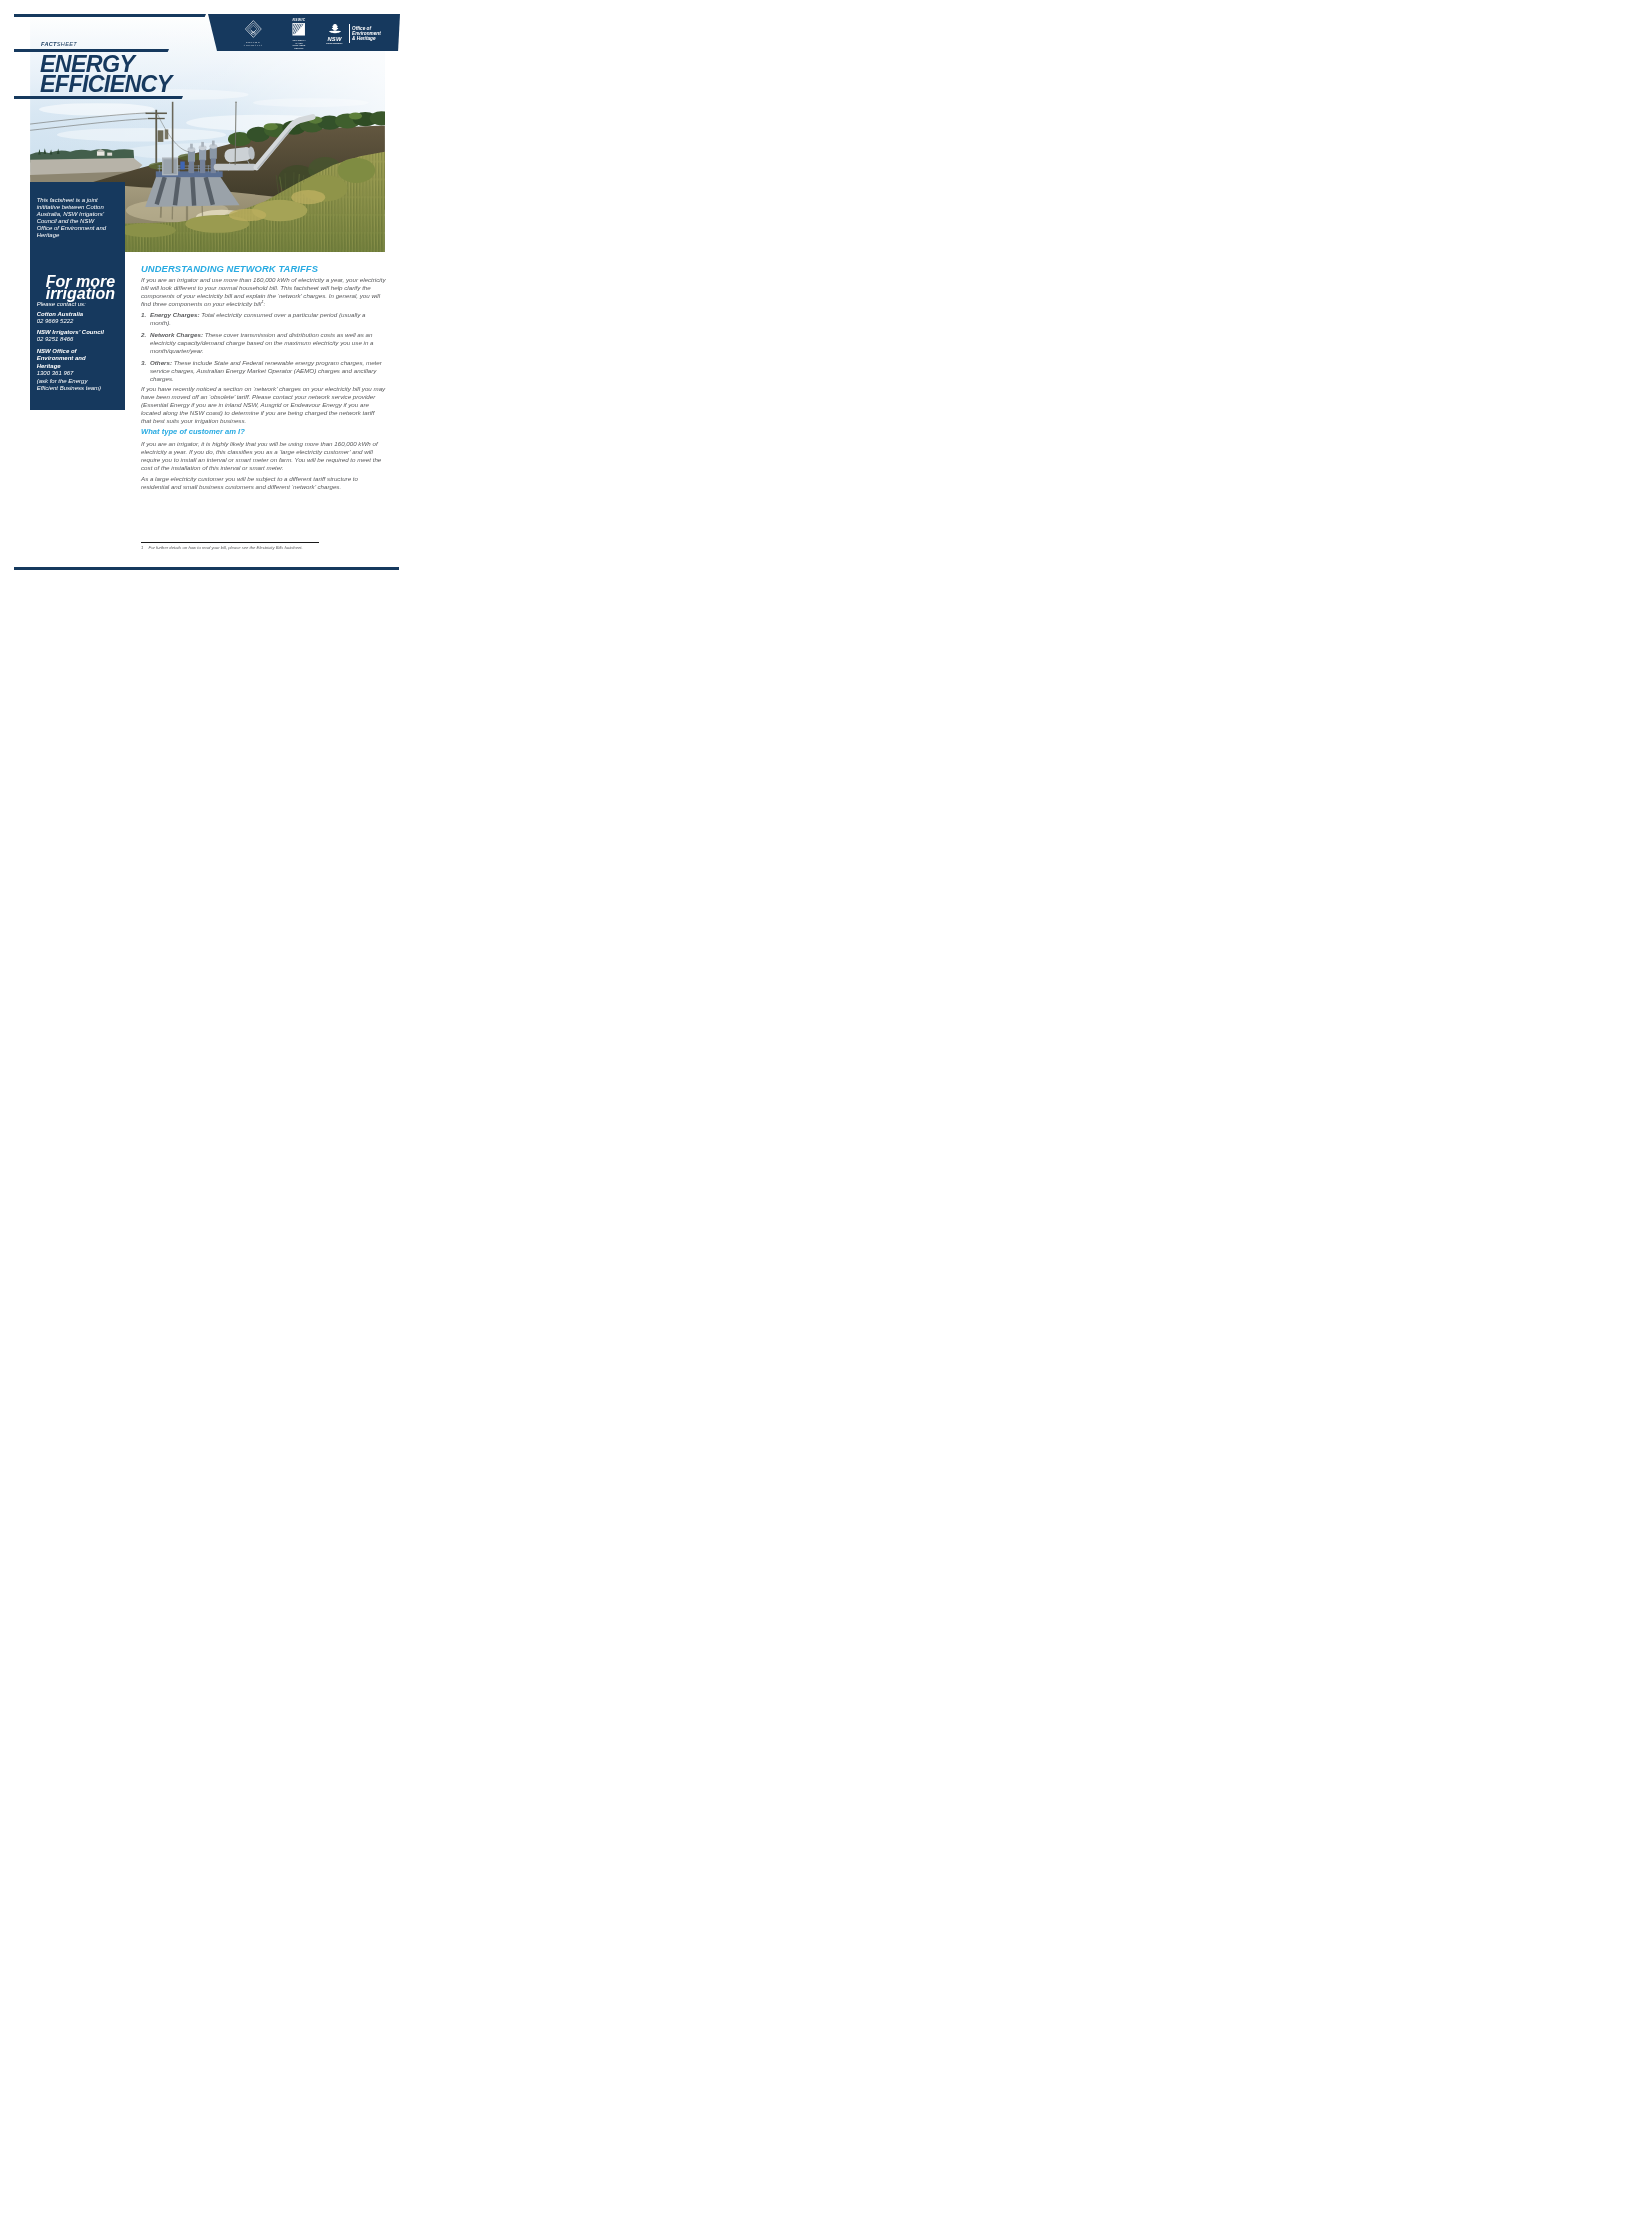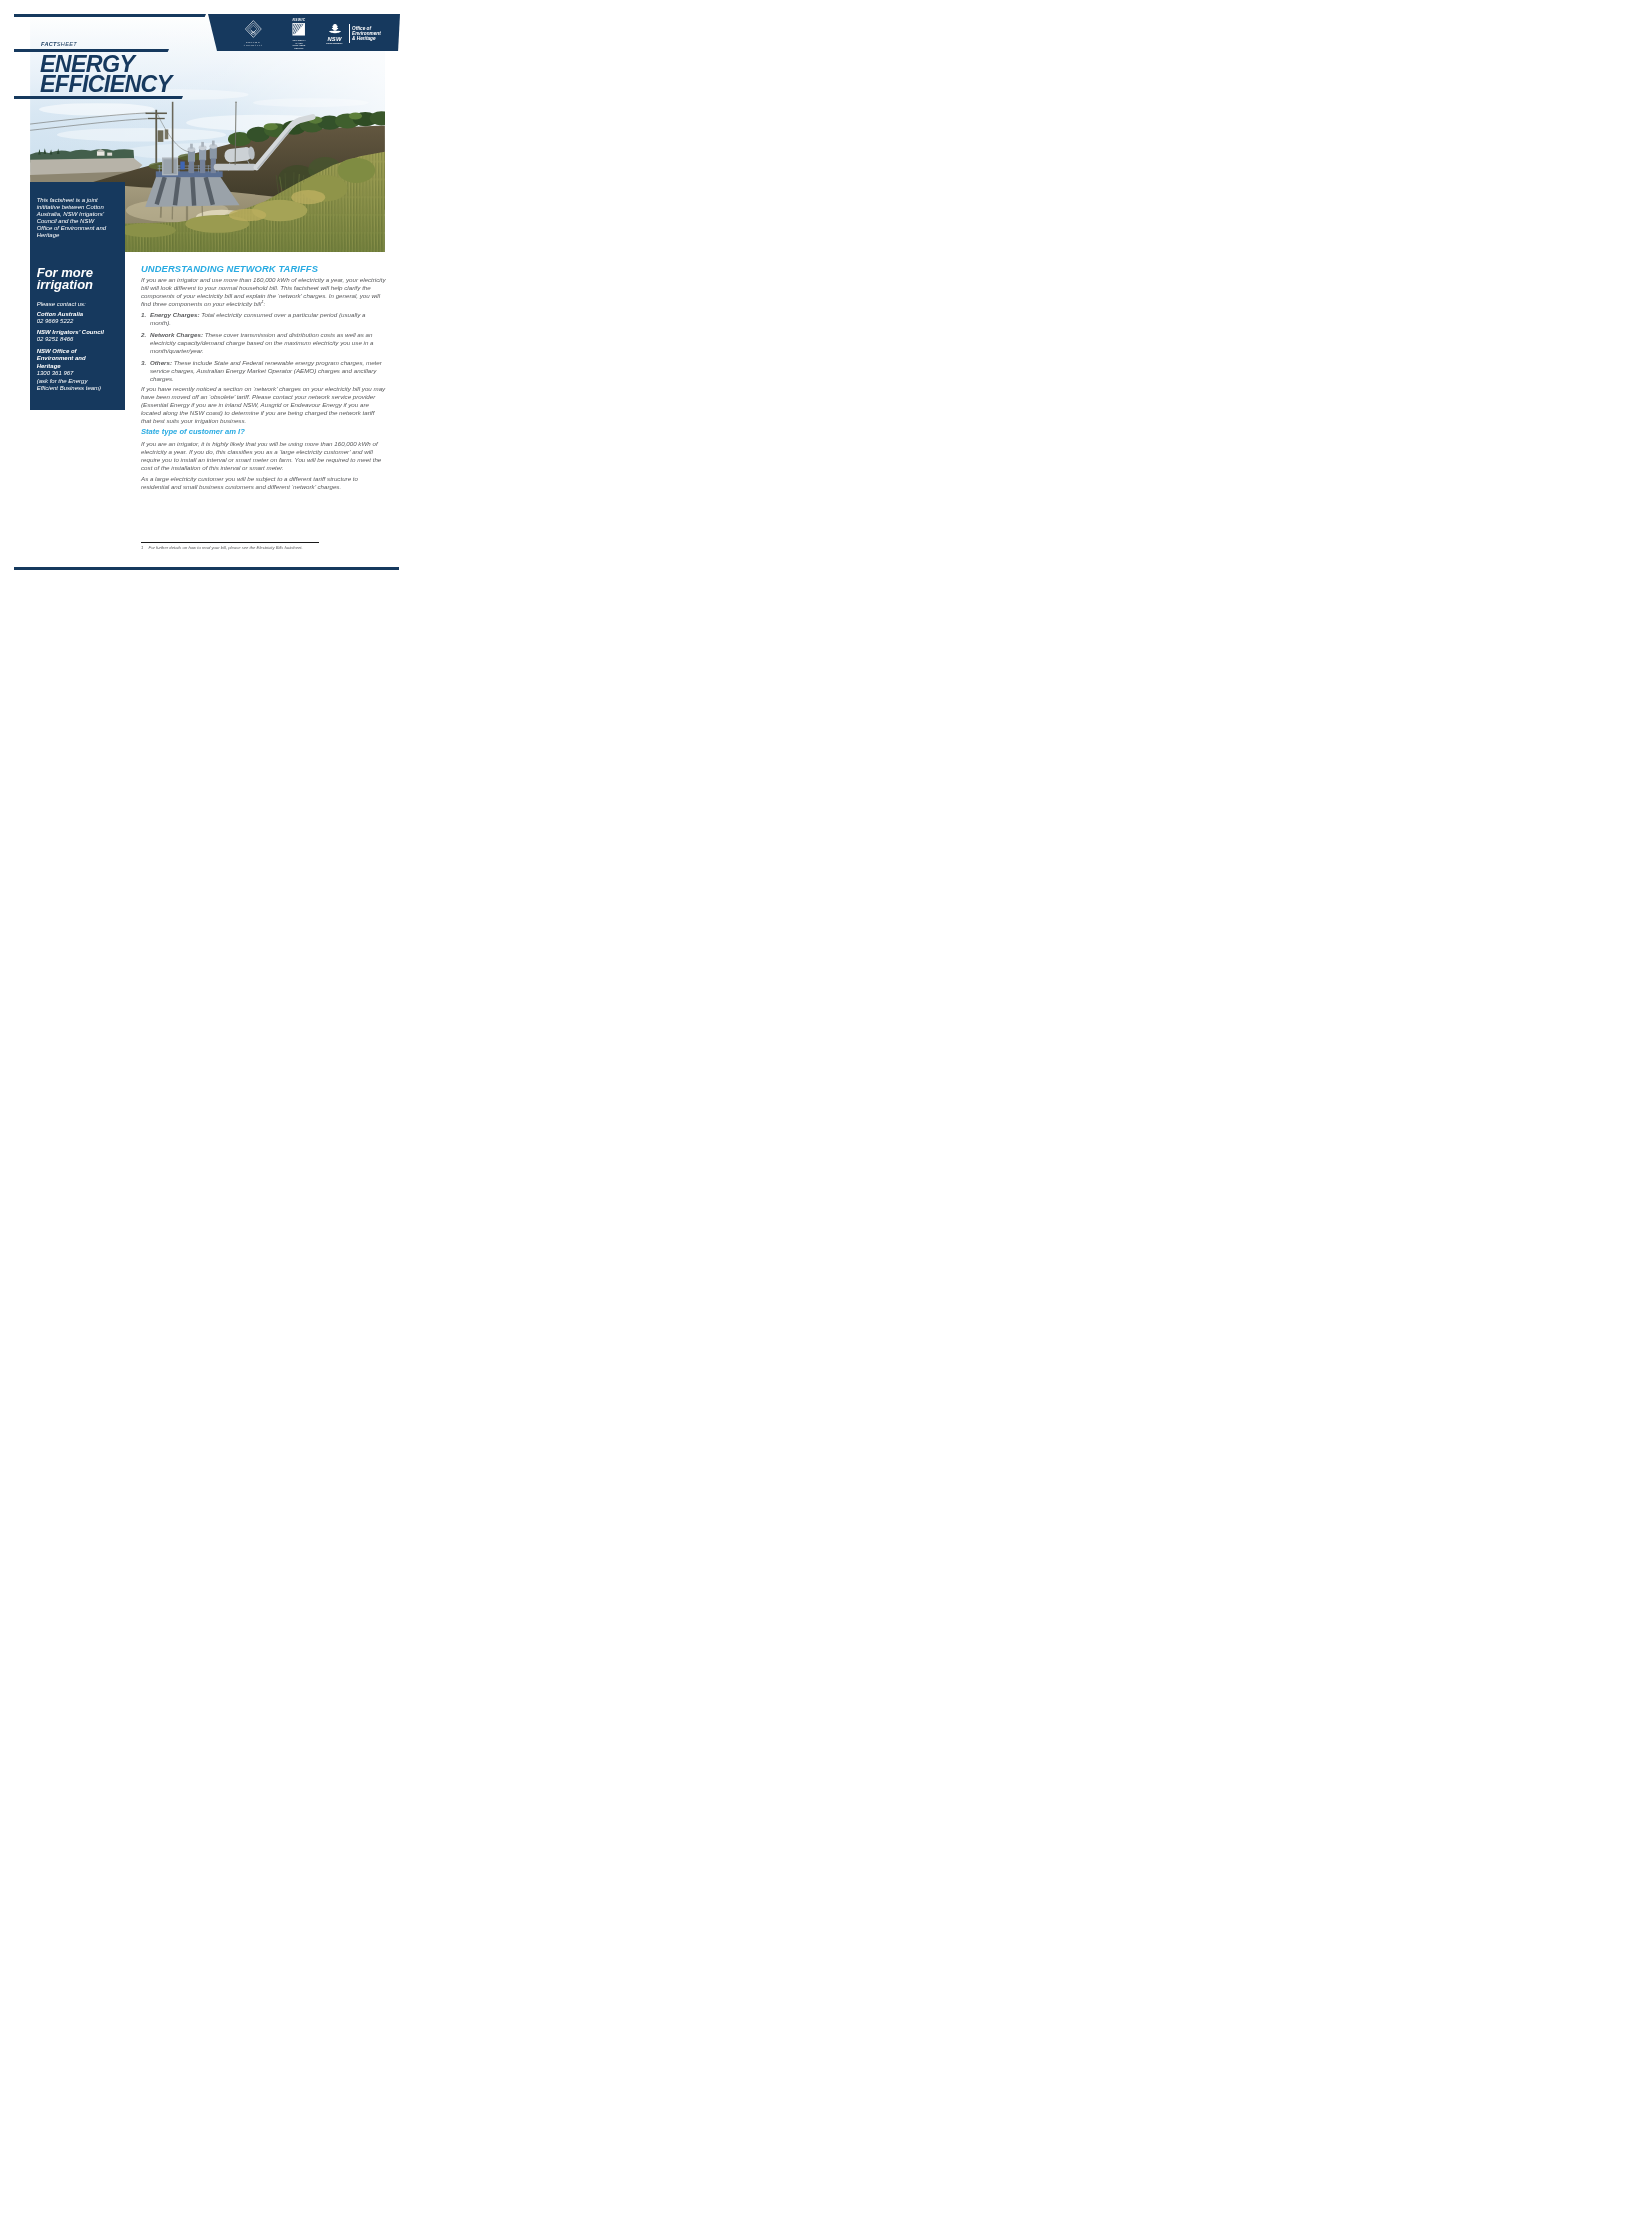--- a/index.html
+++ b/index.html
@@ -57,22 +57,22 @@
   .logo-nswgov .divider{width:0.6px; background:#fff; margin:1.3px 2.7px 1.3px 1.8px;}
   .logo-nswgov .dept{font-size:4.7px; font-weight:700; line-height:5.1px; padding-top:2.7px;}
 
   
   .sidebar{
     position:absolute; left:30px; top:182px; width:95px; height:228px;
     background:var(--navy); color:#fff;
   }
   .sidebar .note{position:absolute; left:6.7px; top:14.7px; font-size:6px; line-height:7px;}
   .sidebar .sb-heading{
-    position:absolute; left:6.7px; top:85px; margin:0;
-    font-size:13px; line-height:11.6px; font-weight:700;
+    position:absolute; left:6.7px; top:85px; margin:9px;
+    font-size:16px; line-height:11.6px; font-weight:700;
   }
   .sidebar .intro{position:absolute; left:6.7px; top:119px; font-size:6px;}
   .contact{position:absolute; left:6.7px; font-size:6px; line-height:7.4px;}
   .contact .nm{font-weight:700;}
   .c1{top:129px;} .c2{top:147px;} .c3{top:166px;}
 
   
   .content{position:absolute; left:141px; top:264px; width:245px; height:294px; color:var(--body_text);}
   .content h2.main-h1{
     position:absolute; left:0; top:-0.9px; margin:0;
@@ -420,21 +420,21 @@
       <li>
         <span class="num">2.</span><span class="lead">Network Charges:</span><span> These cover transmission and distribution costs as well as an electricity capacity/demand charge based on the maximum electricity you use in a month/quarter/year.</span>
       </li>
       <li>
         <span class="num">3.</span><span class="lead">Others:</span><span> These include State and Federal renewable energy program charges, meter service charges, Australian Energy Market Operator (AEMO) charges and ancillary charges.</span>
       </li>
     </ol>
 
     <p class="p2">If you have recently noticed a section on ‘network’ charges on your electricity bill you may have been moved off an ‘obsolete’ tariff. Please contact your network service provider (Essential Energy if you are in inland NSW, Ausgrid or Endeavour Energy if you are located along the NSW coast) to determine if you are being charged the network tariff that best suits your irrigation business.</p>
 
-    <h3 class="main-h2">State type of customer am I?</h3>
+    <h3 class="main-h2">What type of customer am I?</h3>
 
     <p class="p3">If you are an irrigator, it is highly likely that you will be using more than 160,000 kWh of electricity a year. If you do, this classifies you as a ‘large electricity customer’ and will require you to install an interval or smart meter on farm. You will be required to meet the cost of the installation of this interval or smart meter.</p>
     <p class="p4">As a large electricity customer you will be subject to a different tariff structure to residential and small business customers and different ‘network’ charges.</p>
 
     <div class="foot-rule"></div>
     <div class="footnote">
       <span class="fn-num">1</span>
       <span>For further details on how to read your bill, please see the Electricity Bills factsheet.</span>
     </div>
   </main>

